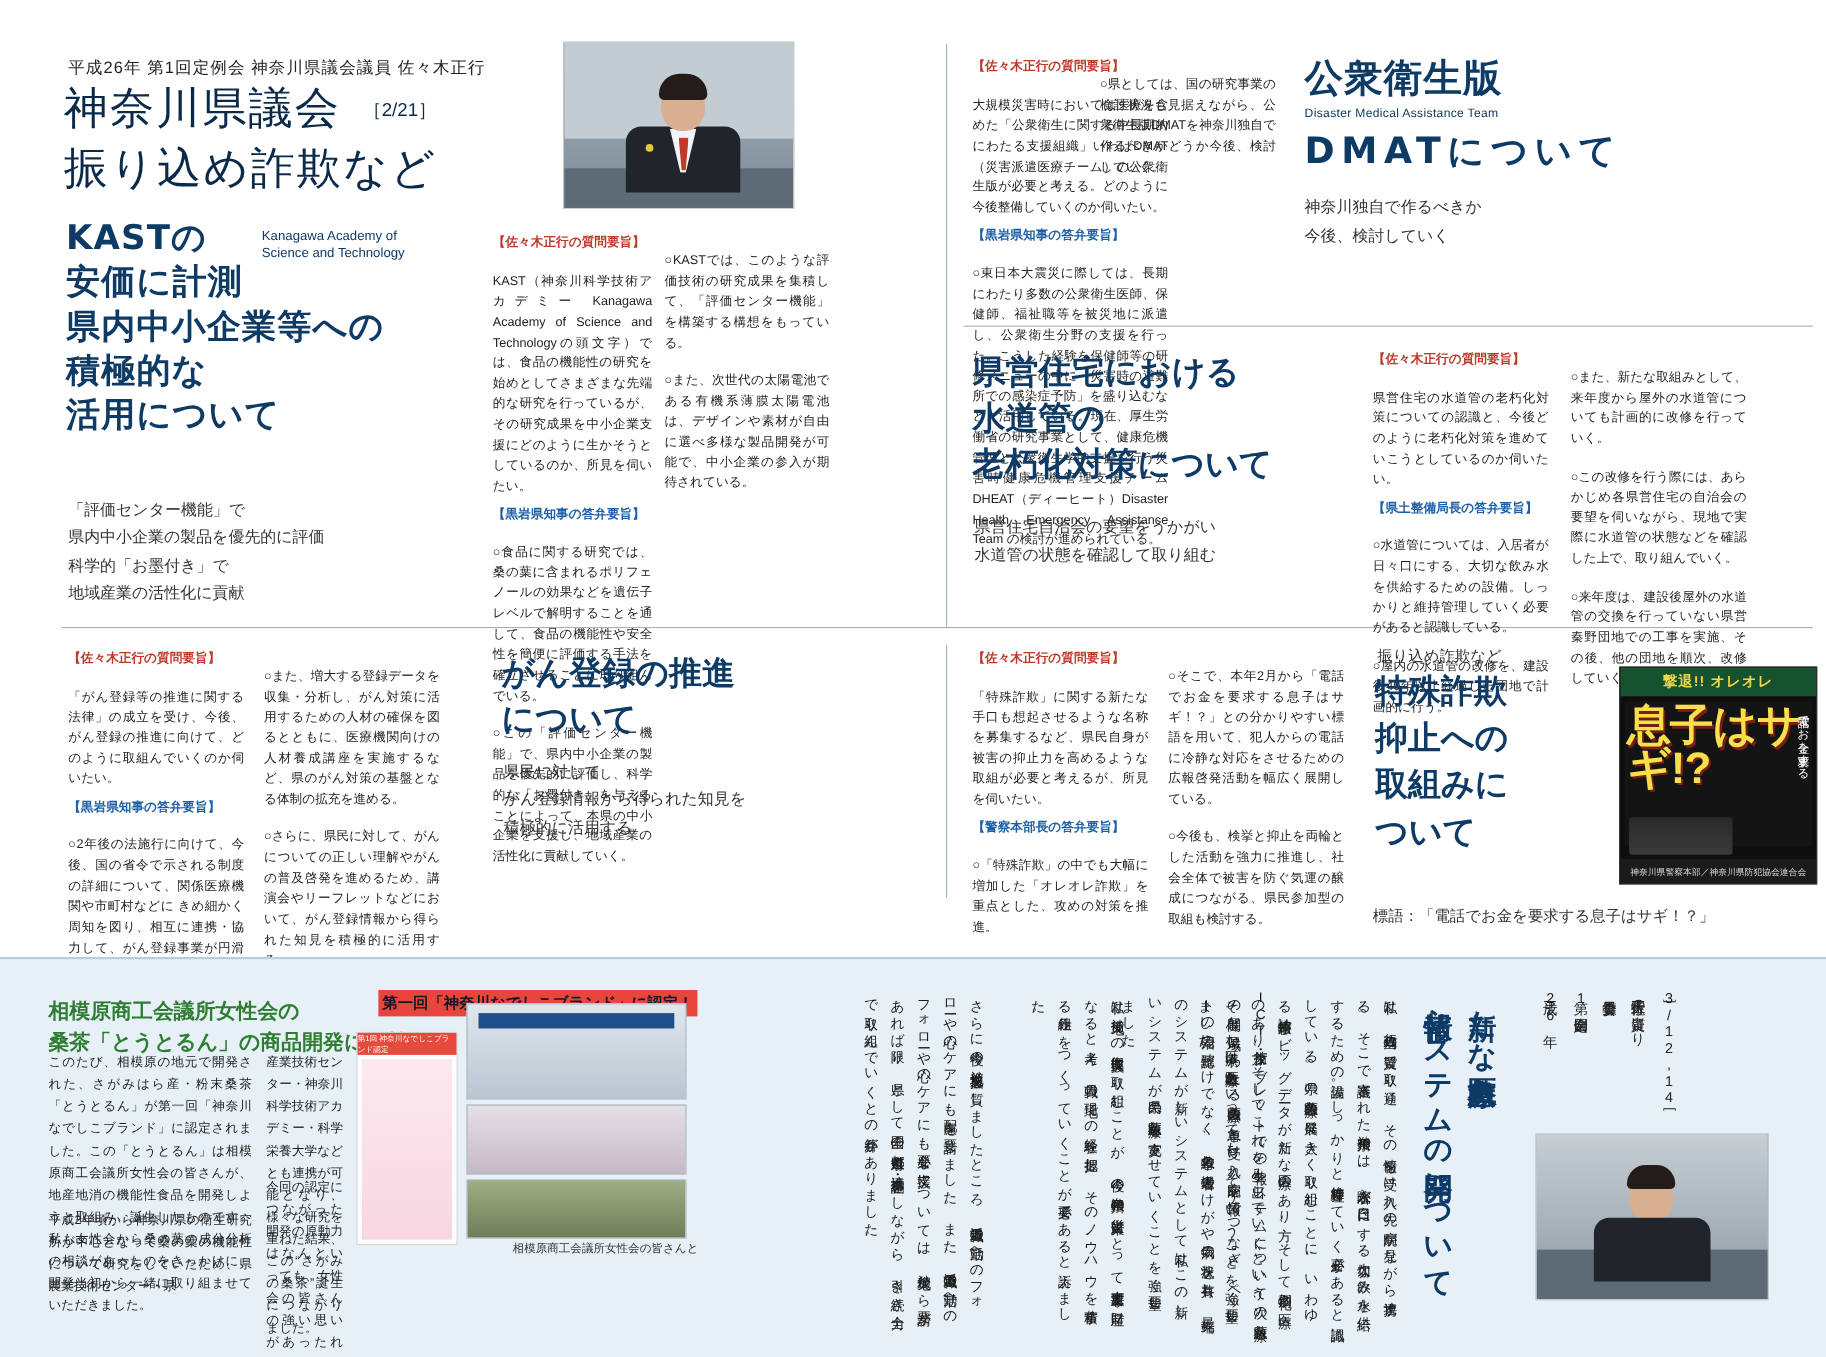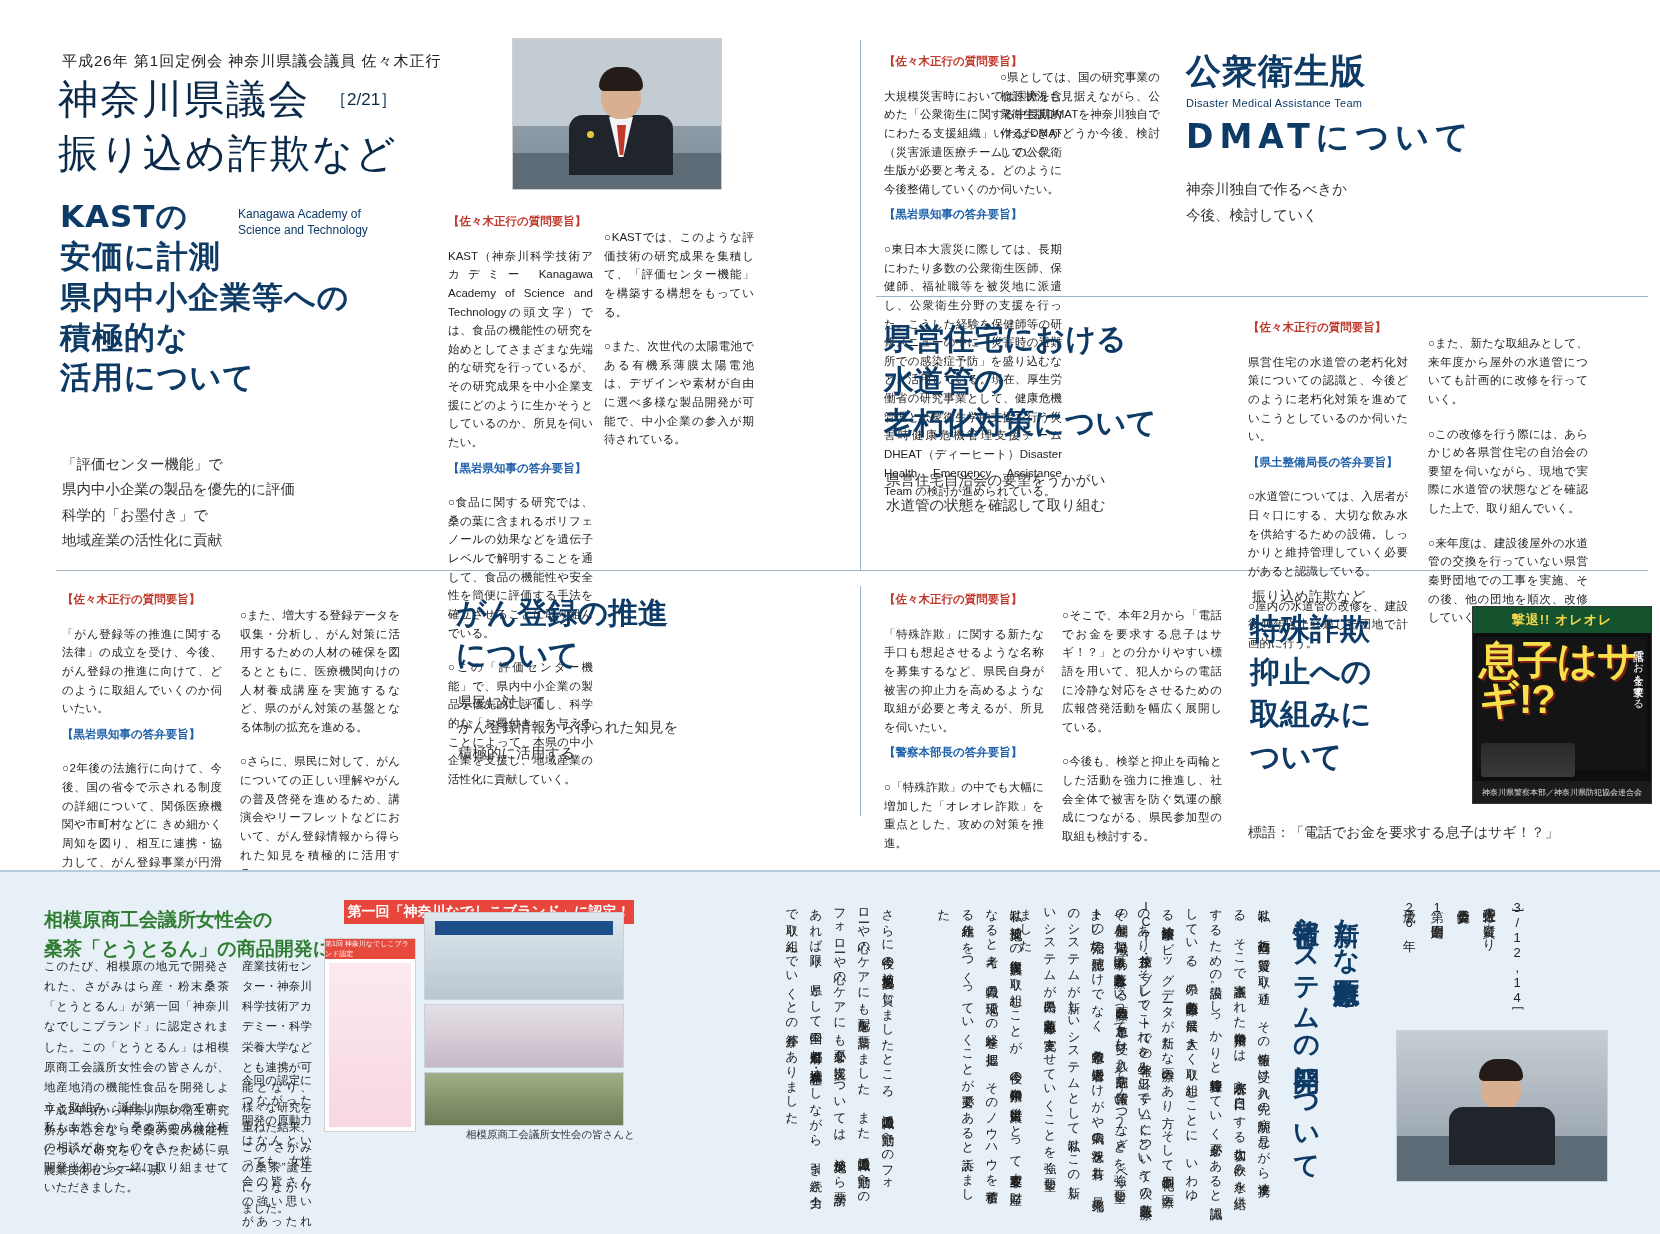--- a/index.html
+++ b/index.html
@@ -64,21 +64,21 @@
   .poster .mid{position:absolute;left:4px;top:30px;right:4px;height:132px;background:#141414;}
   .poster .big{position:absolute;left:6px;top:34px;font-size:40px;font-weight:bold;color:#f7e04b;line-height:.98;letter-spacing:-1px;text-shadow:2px 2px 0 #7a1d12;}
   .poster .side{position:absolute;right:6px;top:36px;width:46px;font-size:10.5px;color:#ffffff;line-height:1.3;writing-mode:vertical-rl;height:110px;}
   .poster .bot{position:absolute;left:0;bottom:0;width:100%;height:22px;background:#1b1b1b;color:#dcdcdc;font-size:8px;display:flex;align-items:center;justify-content:center;}
   .poster .ppl{position:absolute;left:8px;bottom:26px;width:94px;height:34px;background:linear-gradient(#2a2a2a,#3a3a3a);border-radius:3px;}
 
   
   .band{position:absolute;left:0;top:870px;width:1660px;height:364px;background:#e7f0f6;}
   .band-top-rule{position:absolute;left:0;top:870px;width:1660px;height:2px;background:#b7cddd;}
   .b-title{position:absolute;left:44px;top:906px;width:420px;font-size:19px;color:#2f7d32;font-weight:bold;line-height:1.5;}
-  .b-ribbon{position:absolute;left:344px;top:900px;width:290px;height:24px;background:#e8453c;color:#ffffff;font-size:14px;font-weight:bold;display:flex;align-items:center;justify-content:center;}
+  .b-ribbon{position:absolute;left:344px;top:900px;width:290px;height:24px;background:#e8453c;color:#0f172a;font-size:14px;font-weight:bold;display:flex;align-items:center;justify-content:center;}
   .b-text{position:absolute;font-size:11.5px;line-height:1.75;color:#222;text-align:justify;}
 
   .photo{position:absolute;background:#9aa7b2;border:1px solid #c8d2da;overflow:hidden;}
   .cap{position:absolute;font-size:10.5px;color:#333;}
 
   .vcol{position:absolute;writing-mode:vertical-rl;text-orientation:upright;font-size:12.5px;line-height:1.92;color:#1a1a1a;letter-spacing:1px;}
   .vhead{position:absolute;writing-mode:vertical-rl;text-orientation:upright;color:#0e3a66;font-weight:bold;font-family:"DejaVu Sans",sans-serif;}
   .vmeta{position:absolute;writing-mode:vertical-rl;text-orientation:upright;font-size:13px;line-height:1.9;color:#222;}
 
   .flyer{position:absolute;left:324px;top:938px;width:90px;height:192px;background:#fdfdfd;border:1px solid #d2d2d2;}

